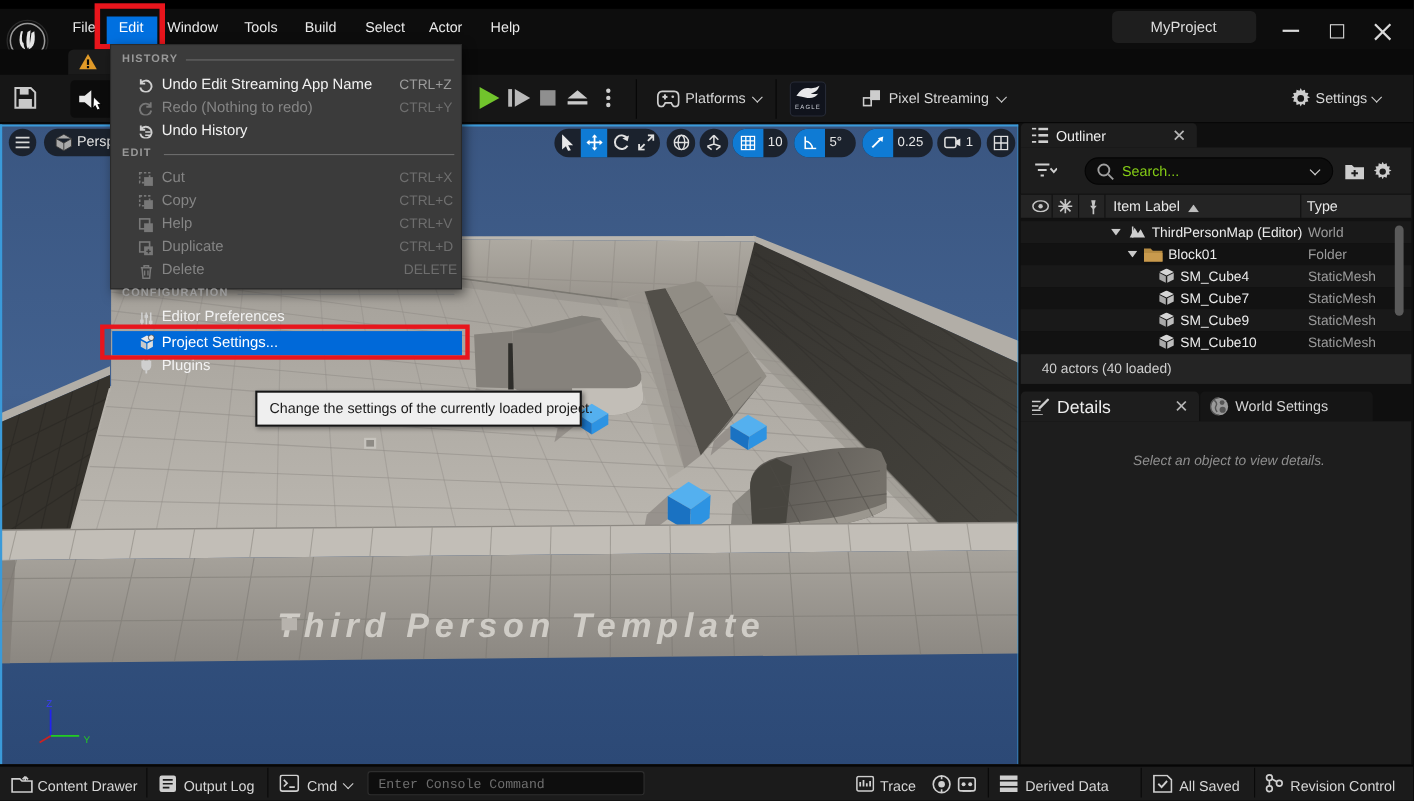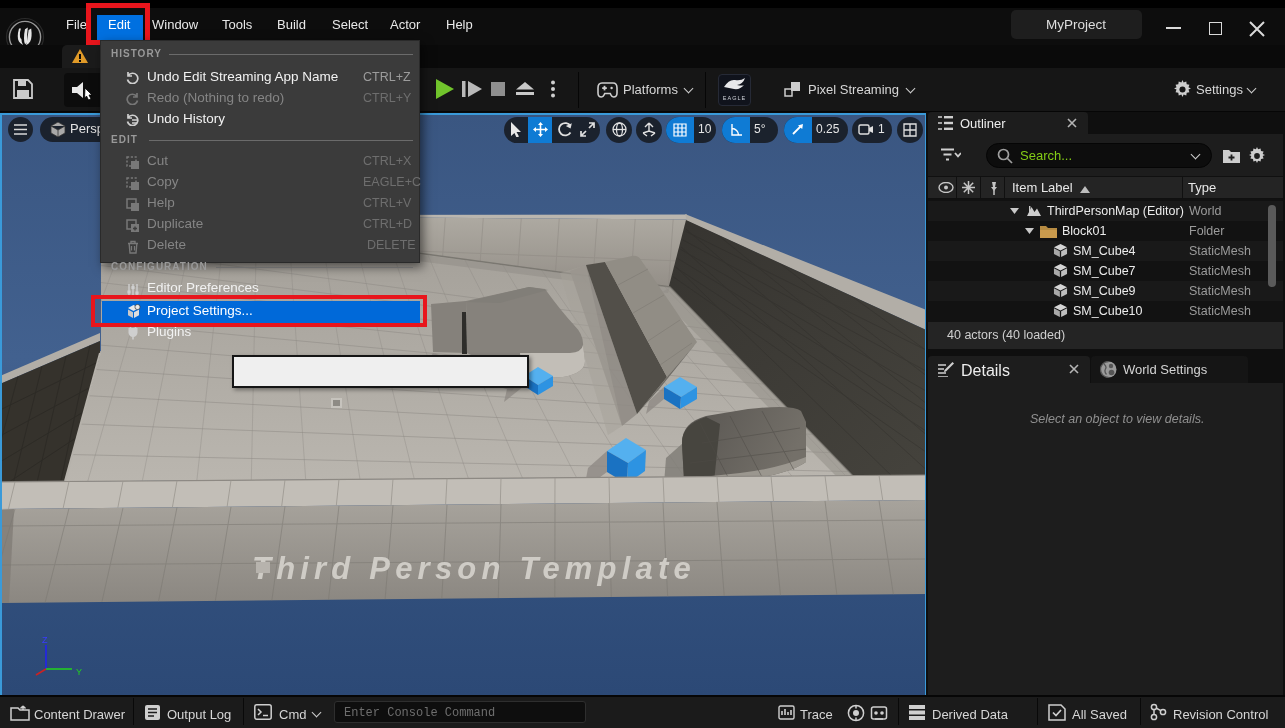--- a/index.html
+++ b/index.html
@@ -660,21 +660,21 @@
         <rect x="1" y="1" width="9" height="9" fill="none" stroke="#787878" stroke-width="1.5" stroke-dasharray="2.2 1.6"></rect>
         <rect x="5" y="5" width="8" height="8" fill="#787878"></rect>
       </svg>
     <span class="abs" style="left:46px;top:112px;color:#858585;">Cut</span>
     <span class="abs" style="left:262px;top:113px;font-size:12.5px;color:#6e6e6e;">CTRL+X</span>
     <svg class="abs" style="left:25px;top:136px;" width="14" height="14" viewBox="0 0 14 14">
         <rect x="1" y="1" width="9" height="9" fill="none" stroke="#787878" stroke-width="1.5" stroke-dasharray="2.2 1.6"></rect>
         <rect x="5" y="5" width="8" height="8" fill="#787878"></rect>
       </svg>
     <span class="abs" style="left:46px;top:133px;color:#858585;">Copy</span>
-    <span class="abs" style="left:262px;top:134px;font-size:12.5px;color:#6e6e6e;">EAGLE+C</span>
+    <span class="abs" style="left:262px;top:134px;font-size:12.5px;color:#6e6e6e;">CTRL+C</span>
     <svg class="abs" style="left:25px;top:157px;" width="14" height="14" viewBox="0 0 14 14">
         <rect x="1" y="1" width="9" height="9" fill="none" stroke="#787878" stroke-width="1.5"></rect>
         <rect x="5" y="5" width="8" height="8" fill="#787878"></rect>
       </svg>
     <span class="abs" style="left:46px;top:154px;color:#858585;">Help</span>
     <span class="abs" style="left:262px;top:155px;font-size:12.5px;color:#6e6e6e;">CTRL+V</span>
     <svg class="abs" style="left:25px;top:178px;" width="14" height="14" viewBox="0 0 14 14">
         <rect x="1" y="1" width="9" height="9" fill="none" stroke="#787878" stroke-width="1.5"></rect>
         <rect x="5" y="5" width="8" height="8" fill="#787878"></rect>
         <path d="M9 7.5 v4 M7 9.5 h4" stroke="#3b3b3b" stroke-width="1.3"></path>
@@ -708,14 +708,15 @@
         <path d="M4.5 0.5 V4 M9.5 0.5 V4" stroke="#cfcfcf" stroke-width="1.6"></path>
         <path d="M2.5 4 h9 v4.5 a4.5 4.5 0 0 1 -9 0 z" fill="#cfcfcf"></path>
         <path d="M7 12.5 V15.5" stroke="#cfcfcf" stroke-width="1.6"></path>
       </svg>
     <span class="abs" style="left:46px;top:283px;">Plugins</span>
   </div>
 
   <div class="abs" style="left:91px;top:295px;width:336px;height:32px;border:4px solid #e8151c;"></div>
 
   <div class="abs" style="left:232px;top:355px;width:297px;height:33px;background:#efefef;border:2px solid #151515;box-shadow:2px 2px 4px rgba(0,0,0,0.4);"></div>
+  <span class="abs" style="left:245px;top:363px;color:#1a1a1a;font-size:13px;">Change the settings of the currently loaded project.</span>
 
 </div>
 
 </body></html>

